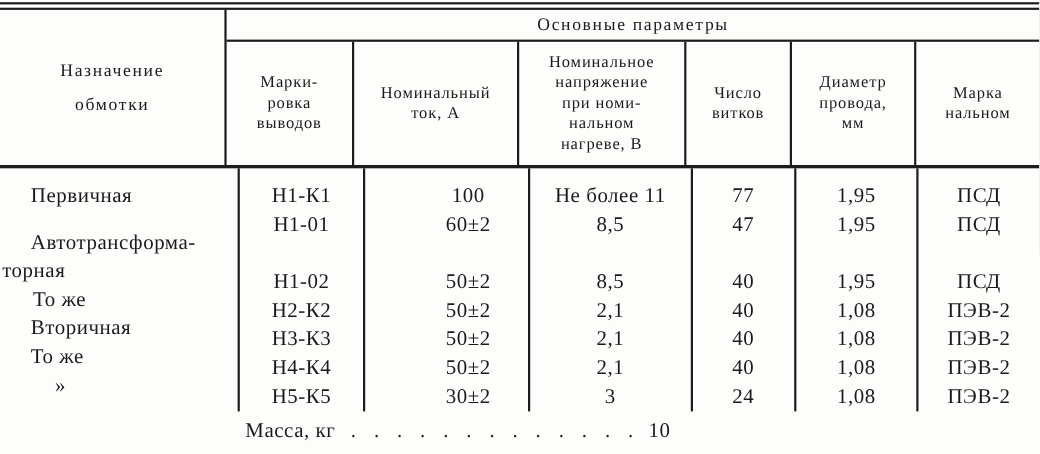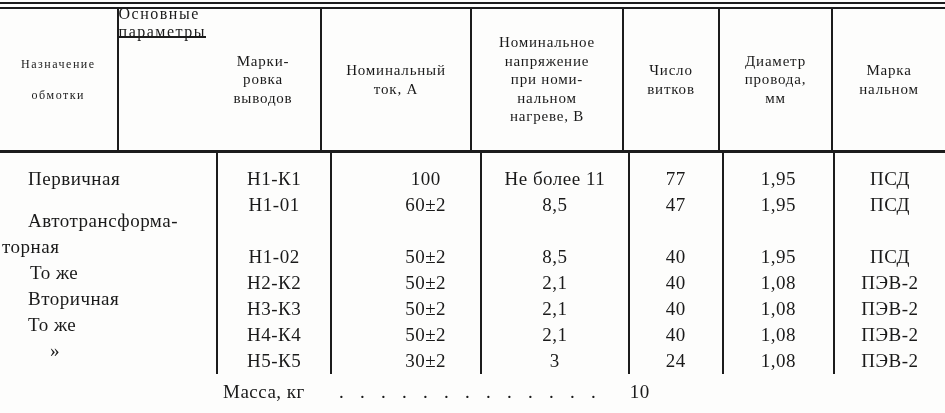--- a/index.html
+++ b/index.html
@@ -32,23 +32,23 @@
   .w5 { width: 96px;  }
   .w6 { width: 113px; }
   .w7 { width: 112px; }
 
   
   .hdr { display: flex; height: 141px; }
   .purpose-h {
     border-right: 2px solid #1c1c1c;
     display: flex; flex-direction: column;
     justify-content: center; align-items: center;
-    font-size: 12px; letter-spacing: 1.5px; line-height: 31px;
-  }
-  .hr-right { flex: 1; display: flex; flex-direction: row; }
+    font-size: 16px; letter-spacing: 1.5px; line-height: 31px;
+  }
+  .hr-right { flex: 1; display: flex; flex-direction: column; }
   .group-title {
     height: 29px;
     border-bottom: 2px solid #1c1c1c;
     display: flex; align-items: center; justify-content: center;
     font-size: 16px; letter-spacing: 1.5px;
   }
   .subs { flex: 1; display: flex; }
   .sub {
     display: flex; flex-direction: column;
     justify-content: center; align-items: center;
@@ -68,21 +68,21 @@
     padding-top: 13px;
   }
   .bc.last { border-right: none; }
   .bl { height: 26px; line-height: 26px; white-space: nowrap; }
   .purpose-c .bl { text-align: left; }
 
   
   .mass {
     margin-top: 7px; margin-left: 223px;
     font-size: 19px; letter-spacing: 0.5px;
-    display: flex; align-items: baseline; gap: 34px;
+    display: flex; align-items: baseline; gap: 14px;
   }
   .mass .dots { word-spacing: 11.5px; letter-spacing: 0; }
 </style>
 </head>
 <body>
 
 <div class="page">
 
   <div class="rule-double"></div>
 

